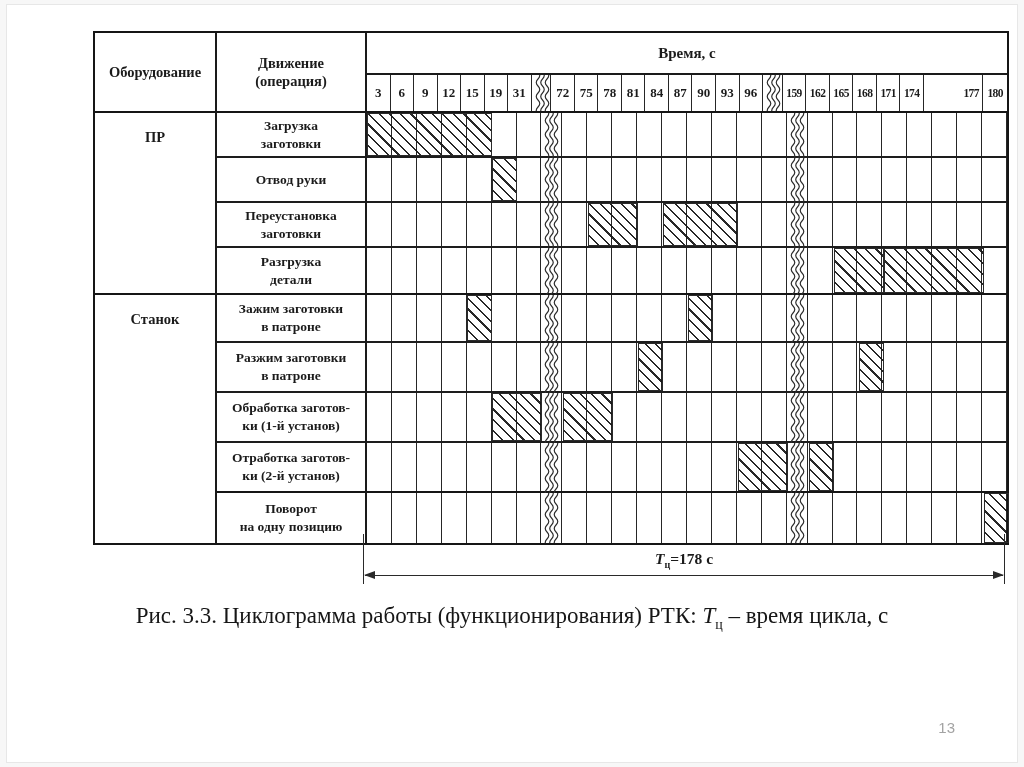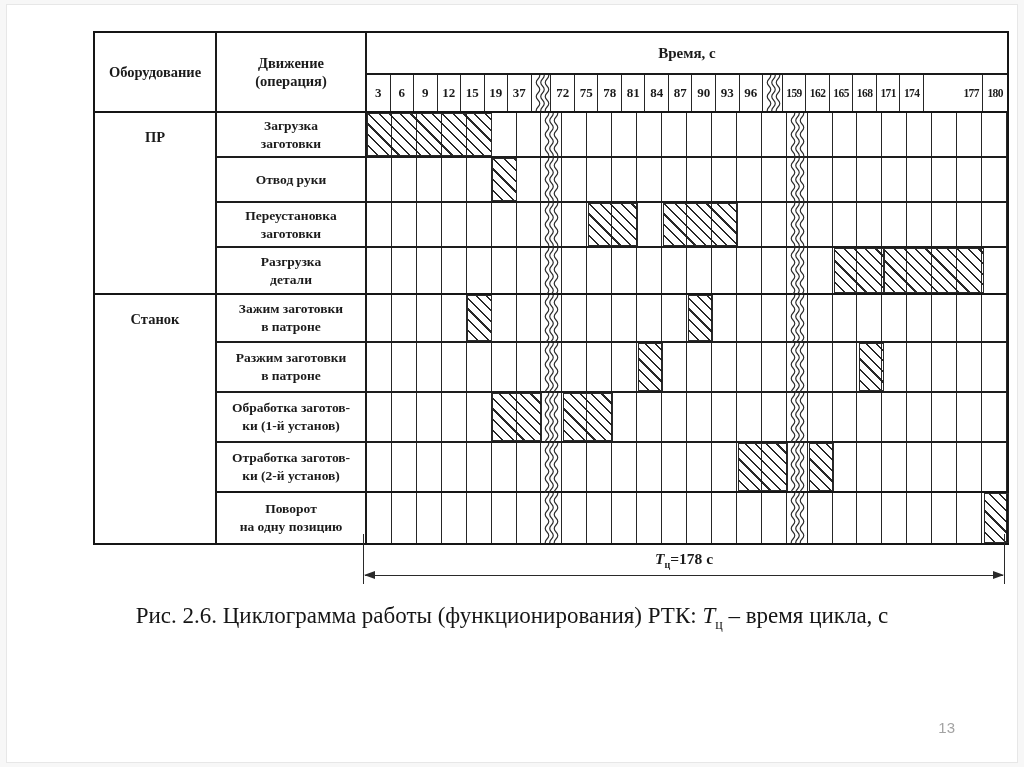--- a/index.html
+++ b/index.html
@@ -179,21 +179,21 @@
         <div class="time-hdr-top">
           <span>Время, с</span>
         </div>
         <div class="tick-row" id="tickRow">
             <div class="tick" style="width: 25px;">3</div>
             <div class="tick" style="width: 25px;">6</div>
             <div class="tick" style="width: 25px;">9</div>
             <div class="tick" style="width: 25px;">12</div>
             <div class="tick" style="width: 25px;">15</div>
             <div class="tick" style="width: 25px;">19</div>
-            <div class="tick" style="width: 25px;">37</div>
+            <div class="tick" style="width: 25px;">31</div>
             <div class="tick brk" style="width: 21px;">
               <svg width="21" height="38" class="wave-svg">
                 <path d="M6 -3 q3.5 3.5 0 7 q-3.5 3.5 0 7 q3.5 3.5 0 7 q-3.5 3.5 0 7 q3.5 3.5 0 7 q-3.5 3.5 0 7 q3.5 3.5 0 7 q-3.5 3.5 0 7" fill="none" stroke="#2b2b2b" stroke-width="1.15"></path>
                 <path d="M10.5 -3 q3.5 3.5 0 7 q-3.5 3.5 0 7 q3.5 3.5 0 7 q-3.5 3.5 0 7 q3.5 3.5 0 7 q-3.5 3.5 0 7 q3.5 3.5 0 7 q-3.5 3.5 0 7" fill="none" stroke="#2b2b2b" stroke-width="1.15"></path>
                 <path d="M15 -3 q3.5 3.5 0 7 q-3.5 3.5 0 7 q3.5 3.5 0 7 q-3.5 3.5 0 7 q3.5 3.5 0 7 q-3.5 3.5 0 7 q3.5 3.5 0 7 q-3.5 3.5 0 7" fill="none" stroke="#2b2b2b" stroke-width="1.15"></path>
               </svg>
             </div>
             <div class="tick" style="width: 25px;">72</div>
             <div class="tick" style="width: 25px;">75</div>
             <div class="tick" style="width: 25px;">78</div>
@@ -602,17 +602,17 @@
       <div class="dim-ext" style="left:0"></div>
       <div class="dim-ext" style="right:0"></div>
       <div class="dim-label">
         <span class="t-it">T</span><sub>ц</sub><span>=178 с</span>
       </div>
       <div class="dim-line"></div>
     </div>
   </div>
 
   <div class="caption">
-    <span>Рис. 2.6. Циклограмма работы (функционирования) РТК: </span><span class="t-it">T</span><sub>ц</sub><span> – время цикла, с</span>
+    <span>Рис. 3.3. Циклограмма работы (функционирования) РТК: </span><span class="t-it">T</span><sub>ц</sub><span> – время цикла, с</span>
   </div>
 
   <div class="page-num">13</div>
 </div>
 
 </body></html>

